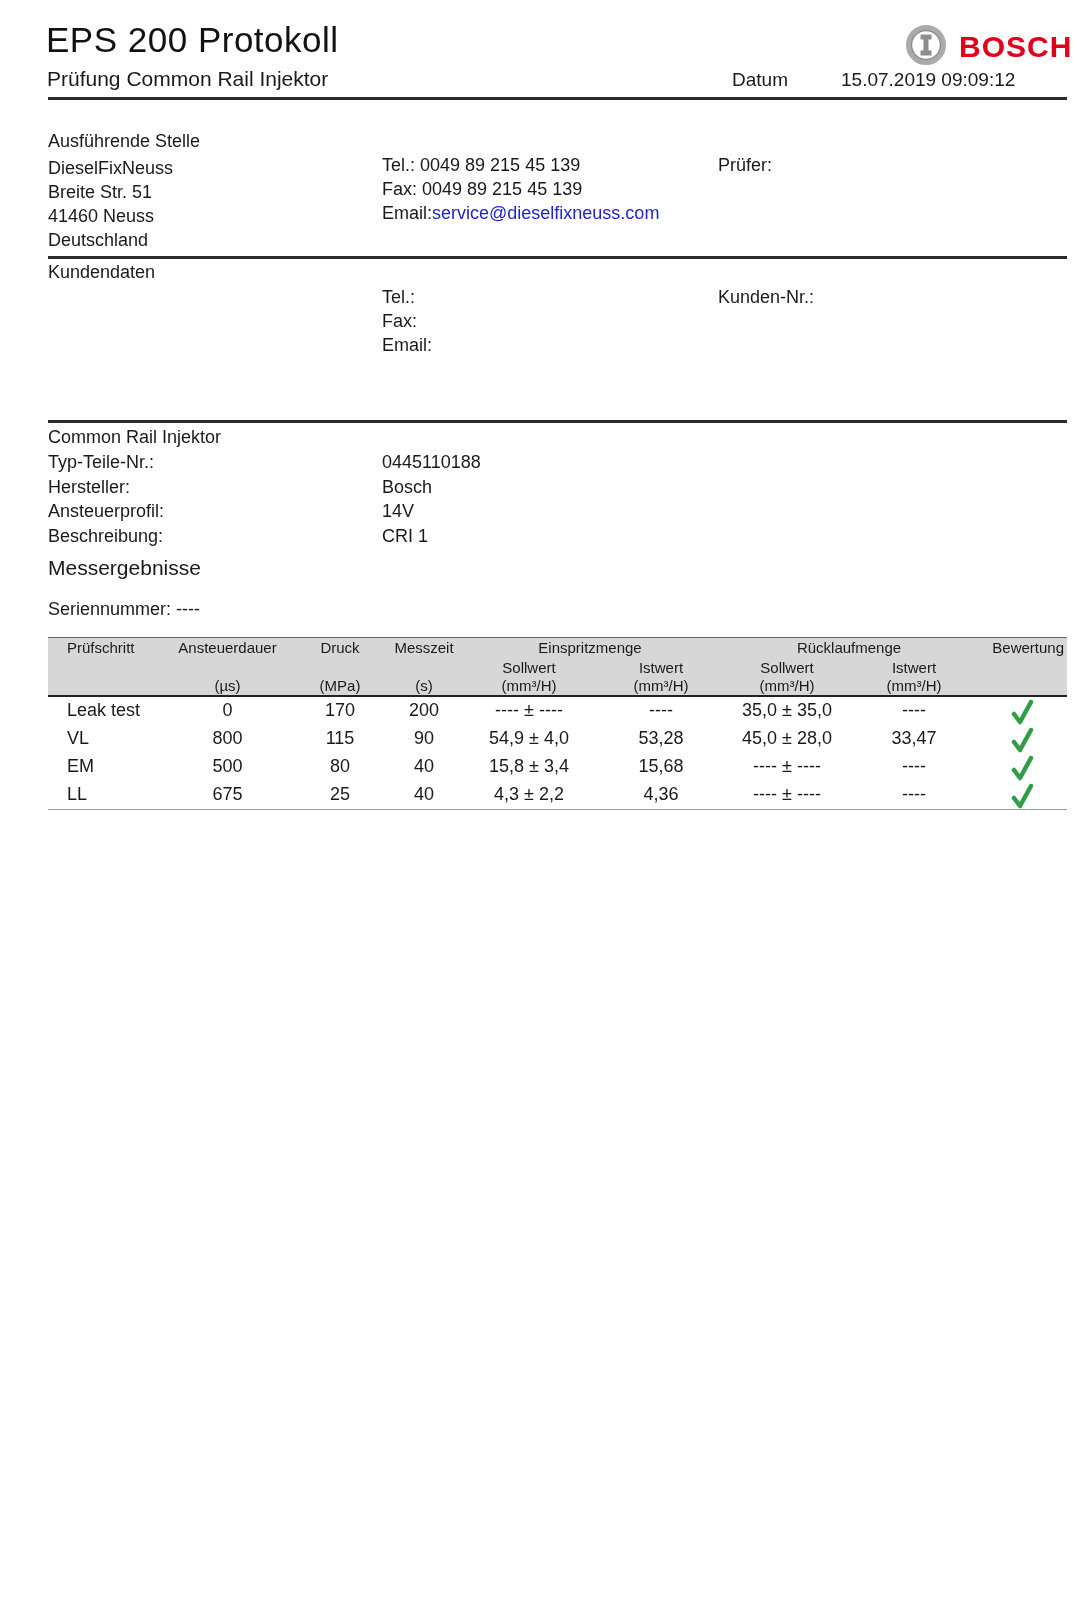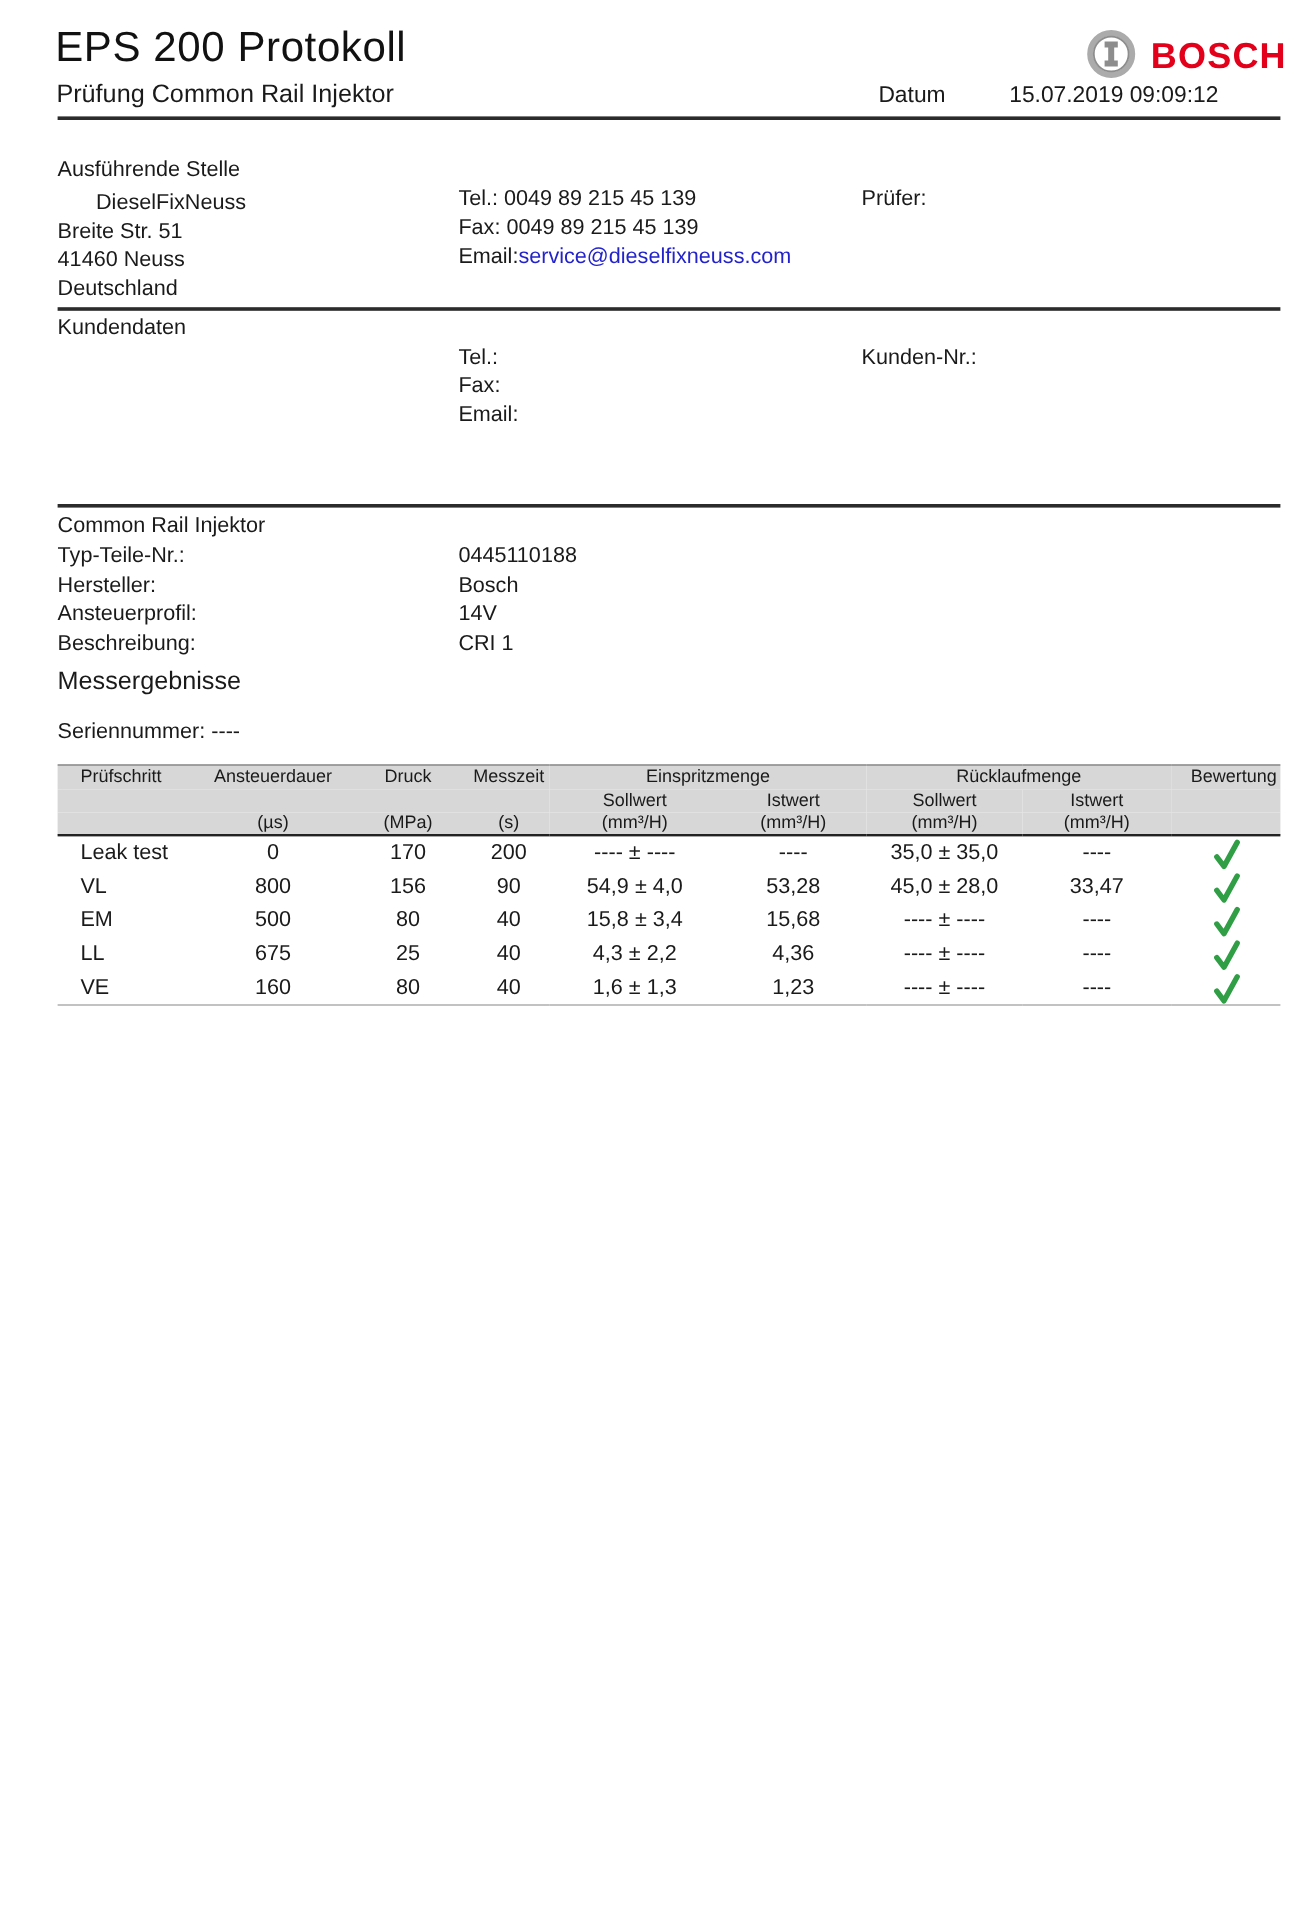--- a/index.html
+++ b/index.html
@@ -54,21 +54,21 @@
     <span class="word">BOSCH</span>
   </div>
 
   <div class="abs doc-subtitle">Prüfung Common Rail Injektor</div>
   <div class="abs date-label">Datum</div>
   <div class="abs date-value">15.07.2019 09:09:12</div>
 
   <div class="rule" style="top:97px;"></div>
 
   <div class="line18" style="left:48px; top:131px;">Ausführende Stelle</div>
-  <div class="line18" style="left:48px; top:158px;margin-left:32px;">DieselFixNeuss</div>
+  <div class="line18" style="left:48px; top:158px;">DieselFixNeuss</div>
   <div class="line18" style="left:48px; top:182px;">Breite Str. 51</div>
   <div class="line18" style="left:48px; top:206px;">41460 Neuss</div>
   <div class="line18" style="left:48px; top:230px;">Deutschland</div>
 
   <div class="line18" style="left:382px; top:155px;"><span>Tel.:</span> <span>0049 89 215 45 139</span></div>
   <div class="line18" style="left:382px; top:179px;"><span>Fax:</span> <span>0049 89 215 45 139</span></div>
   <div class="line18" style="left:382px; top:203px;"><span>Email:</span><span class="bluelink">service@dieselfixneuss.com</span></div>
 
   <div class="line18" style="left:718px; top:155px;">Prüfer:</div>
 
@@ -153,21 +153,21 @@
         <td>----</td>
         <td class="check-icon">
             <svg width="24" height="26" viewBox="0 0 24 26">
               <path d="M4 15 L10 23 L21 3" fill="none" stroke="#2f9e44" stroke-width="4.5" stroke-linecap="round" stroke-linejoin="round"></path>
             </svg>
           </td>
       </tr>
       <tr>
         <td class="l">VL</td>
         <td>800</td>
-        <td>156</td>
+        <td>115</td>
         <td>90</td>
         <td>54,9 ± 4,0</td>
         <td>53,28</td>
         <td>45,0 ± 28,0</td>
         <td>33,47</td>
         <td class="check-icon">
             <svg width="24" height="26" viewBox="0 0 24 26">
               <path d="M4 15 L10 23 L21 3" fill="none" stroke="#2f9e44" stroke-width="4.5" stroke-linecap="round" stroke-linejoin="round"></path>
             </svg>
           </td>
@@ -187,35 +187,20 @@
             </svg>
           </td>
       </tr>
       <tr>
         <td class="l">LL</td>
         <td>675</td>
         <td>25</td>
         <td>40</td>
         <td>4,3 ± 2,2</td>
         <td>4,36</td>
-        <td>---- ± ----</td>
-        <td>----</td>
-        <td class="check-icon">
-            <svg width="24" height="26" viewBox="0 0 24 26">
-              <path d="M4 15 L10 23 L21 3" fill="none" stroke="#2f9e44" stroke-width="4.5" stroke-linecap="round" stroke-linejoin="round"></path>
-            </svg>
-          </td>
-      </tr>
-      <tr>
-        <td class="l">VE</td>
-        <td>160</td>
-        <td>80</td>
-        <td>40</td>
-        <td>1,6 ± 1,3</td>
-        <td>1,23</td>
         <td>---- ± ----</td>
         <td>----</td>
         <td class="check-icon">
             <svg width="24" height="26" viewBox="0 0 24 26">
               <path d="M4 15 L10 23 L21 3" fill="none" stroke="#2f9e44" stroke-width="4.5" stroke-linecap="round" stroke-linejoin="round"></path>
             </svg>
           </td>
       </tr>
     </tbody>
   </table>

